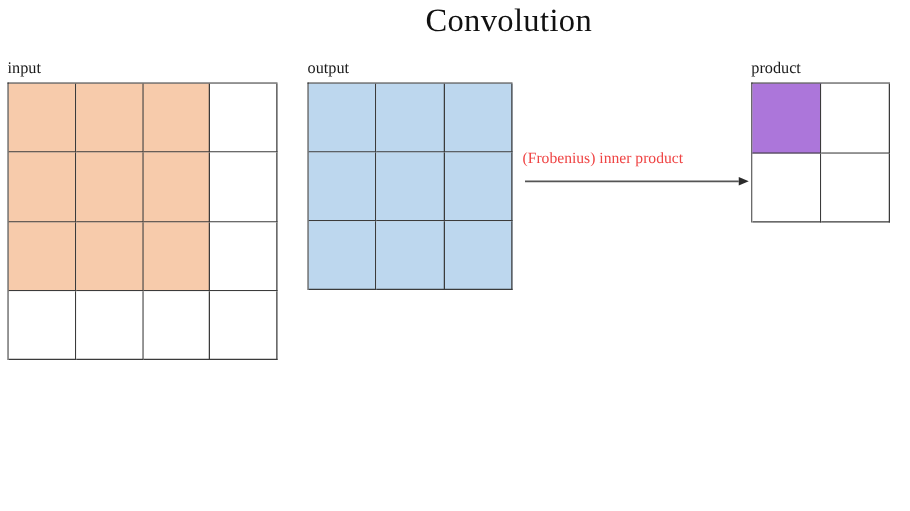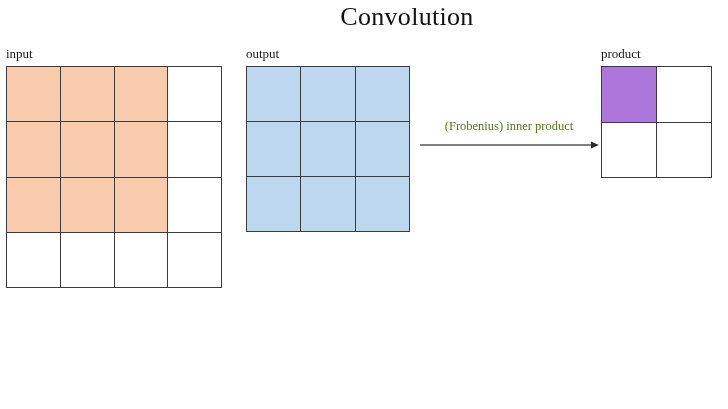--- a/index.html
+++ b/index.html
@@ -83,25 +83,24 @@
     left: 418px;
     top: 118px;
     width: 182px;
     height: 38px;
   }
   .op-label {
     position: absolute;
     left: 0;
     top: 0;
     width: 182px;
-    text-align: center;
     font-size: 12.5px;
     line-height: 16px;
     white-space: nowrap;
-    color: #4d7c0f;
+    color: #ef4444;
   }
   .op-arrow {
     position: absolute;
     left: 2px;
     top: 21px;
     width: 180px;
     height: 12px;
   }
 </style>
 </head>

